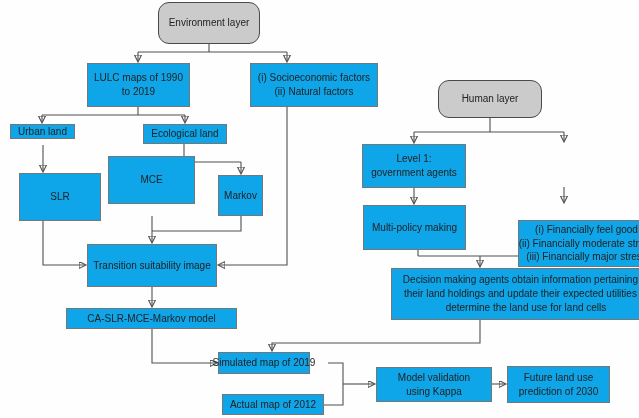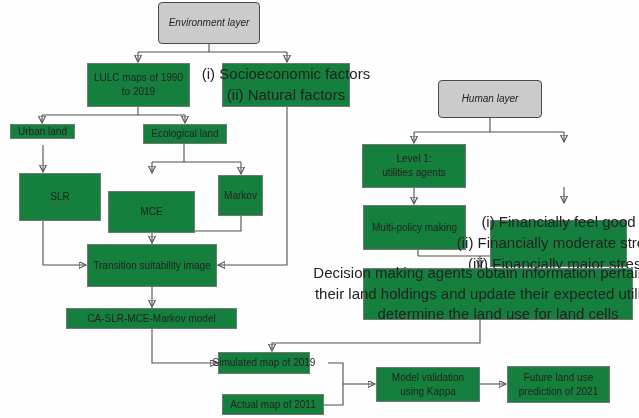--- a/index.html
+++ b/index.html
@@ -5,32 +5,31 @@
   html,body{margin:0;padding:0;background:#ffffff;}
   .canvas{
     position:relative;width:639px;height:418px;background:#fefefe;overflow:hidden;
     font-family:"Liberation Sans", sans-serif;
   }
   .edges{position:absolute;left:0;top:0;width:639px;height:418px;}
   .edges path{fill:none;stroke:var(--line,#4f4f4f);stroke-width:1.1;}
   .node{
     position:absolute;box-sizing:border-box;
     border:1px solid var(--node-border,#767676);
-    background:#15803d;color:var(--text,#222222);
+    background:#0ea5e9;color:var(--text,#222222);
     display:flex;align-items:center;justify-content:center;
     text-align:center;white-space:pre;
     font-size:10px;line-height:1.38;
   }
   .node.layer{
     background:var(--layer-fill,#cbcbcb);
     border:1.5px solid var(--layer-border,#4a4a4a);
-    border-radius:4px;
-    font-style:italic;
+    border-radius:11px;
   }
-  .node.small{font-size:15px;}
+  .node.small{font-size:10px;margin-left:28px;}
 </style>
 </head>
 <body>
 
 <div class="canvas">
 
   <svg class="edges" viewBox="0 0 639 418" xmlns="http://www.w3.org/2000/svg">
     <defs>
       <marker id="arw" markerUnits="userSpaceOnUse" markerWidth="9" markerHeight="9" refX="6" refY="3.5" orient="auto">
         <path d="M0,0 L7,3.5 L0,7 Z" fill="#1c1c1c" stroke="none"></path>
@@ -84,36 +83,36 @@
 
   <div class="node" style="left:87px;top:63px;width:103px;height:44px">LULC maps of 1990
 to 2019</div>
   <div class="node small" style="left:222px;top:63px;width:128px;height:44px">(i) Socioeconomic factors
 (ii) Natural factors</div>
 
   <div class="node" style="left:10px;top:124px;width:65px;height:15px">Urban land</div>
   <div class="node" style="left:143px;top:124px;width:84px;height:20px">Ecological land</div>
 
   <div class="node" style="left:19px;top:173px;width:82px;height:48px">SLR</div>
-  <div class="node" style="left:108px;top:191px;width:87px;height:42px">MCE</div>
+  <div class="node" style="left:108px;top:156px;width:87px;height:48px">MCE</div>
   <div class="node" style="left:218px;top:175px;width:45px;height:41px">Markov</div>
 
   <div class="node" style="left:87px;top:244px;width:130px;height:43px">Transition suitability image</div>
   <div class="node" style="left:66px;top:308px;width:171px;height:21px">CA-SLR-MCE-Markov model</div>
 
   <div class="node" style="left:218px;top:352px;width:92px;height:22px">Simulated map of 2019</div>
-  <div class="node" style="left:222px;top:394px;width:102px;height:21px">Actual map of 2011</div>
+  <div class="node" style="left:222px;top:394px;width:102px;height:21px">Actual map of 2012</div>
 
-  <div class="node" style="left:376px;top:367px;width:104px;height:35px">Model validation
+  <div class="node" style="left:376px;top:367px;width:116px;height:35px">Model validation
 using Kappa</div>
   <div class="node" style="left:507px;top:366px;width:103px;height:37px">Future land use
-prediction of 2021</div>
+prediction of 2030</div>
 
   <div class="node" style="left:362px;top:144px;width:104px;height:44px">Level 1:
-utilities agents</div>
+government agents</div>
 
   <div class="node" style="left:363px;top:205px;width:103px;height:45px">Multi-policy making</div>
   <div class="node small" style="left:490px;top:220px;width:137px;height:47px">(i) Financially feel good
 (ii) Financially moderate stress
 (iii) Financially major stress</div>
 
   <div class="node small" style="left:363px;top:268px;width:270px;height:52px">Decision making agents obtain information pertaining to
 their land holdings and update their expected utilities to
 determine the land use for land cells</div>
 

